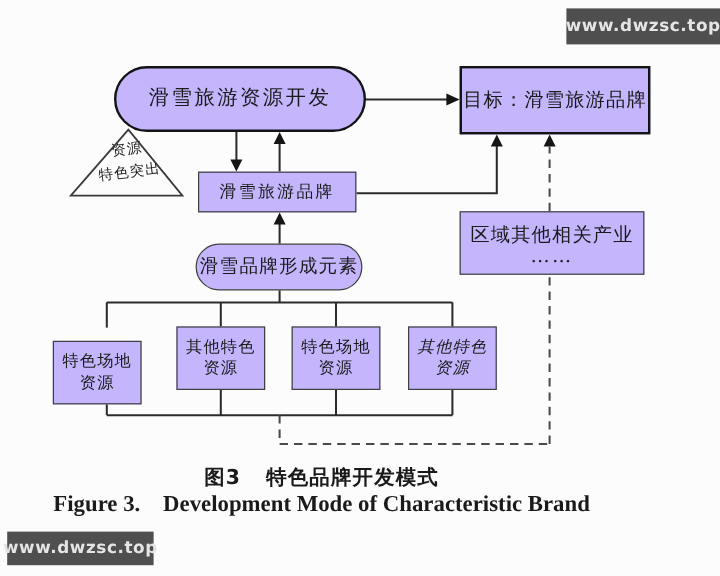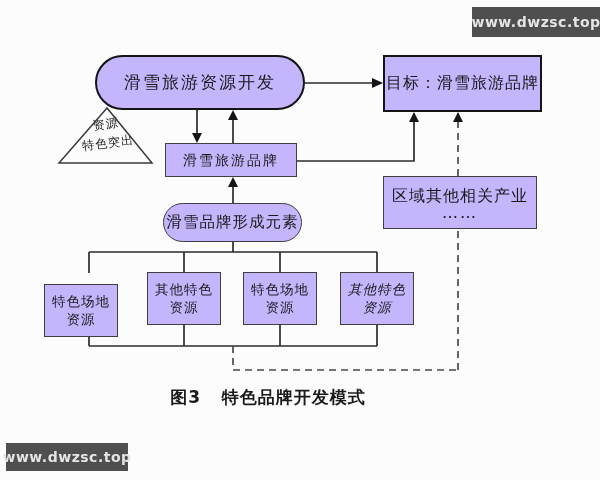--- a/index.html
+++ b/index.html
@@ -142,20 +142,21 @@
   <div class="node res-box" id="res-2">
     <span>特色场地</span>
     <span>资源</span>
   </div>
   <div class="node res-box" id="res-3">
     <span>其他特色</span>
     <span>资源</span>
   </div>
 
   <div class="caption" id="caption-zh">图3   特色品牌开发模式</div>
+  <div class="caption" id="caption-en">Figure 3.    Development Mode of Characteristic Brand</div>
 
   <div class="watermark" id="wm-tr">
     <span>www.dwzsc.top</span>
   </div>
   <div class="watermark" id="wm-bl">
     <span>www.dwzsc.top</span>
   </div>
 
 </div>
 

